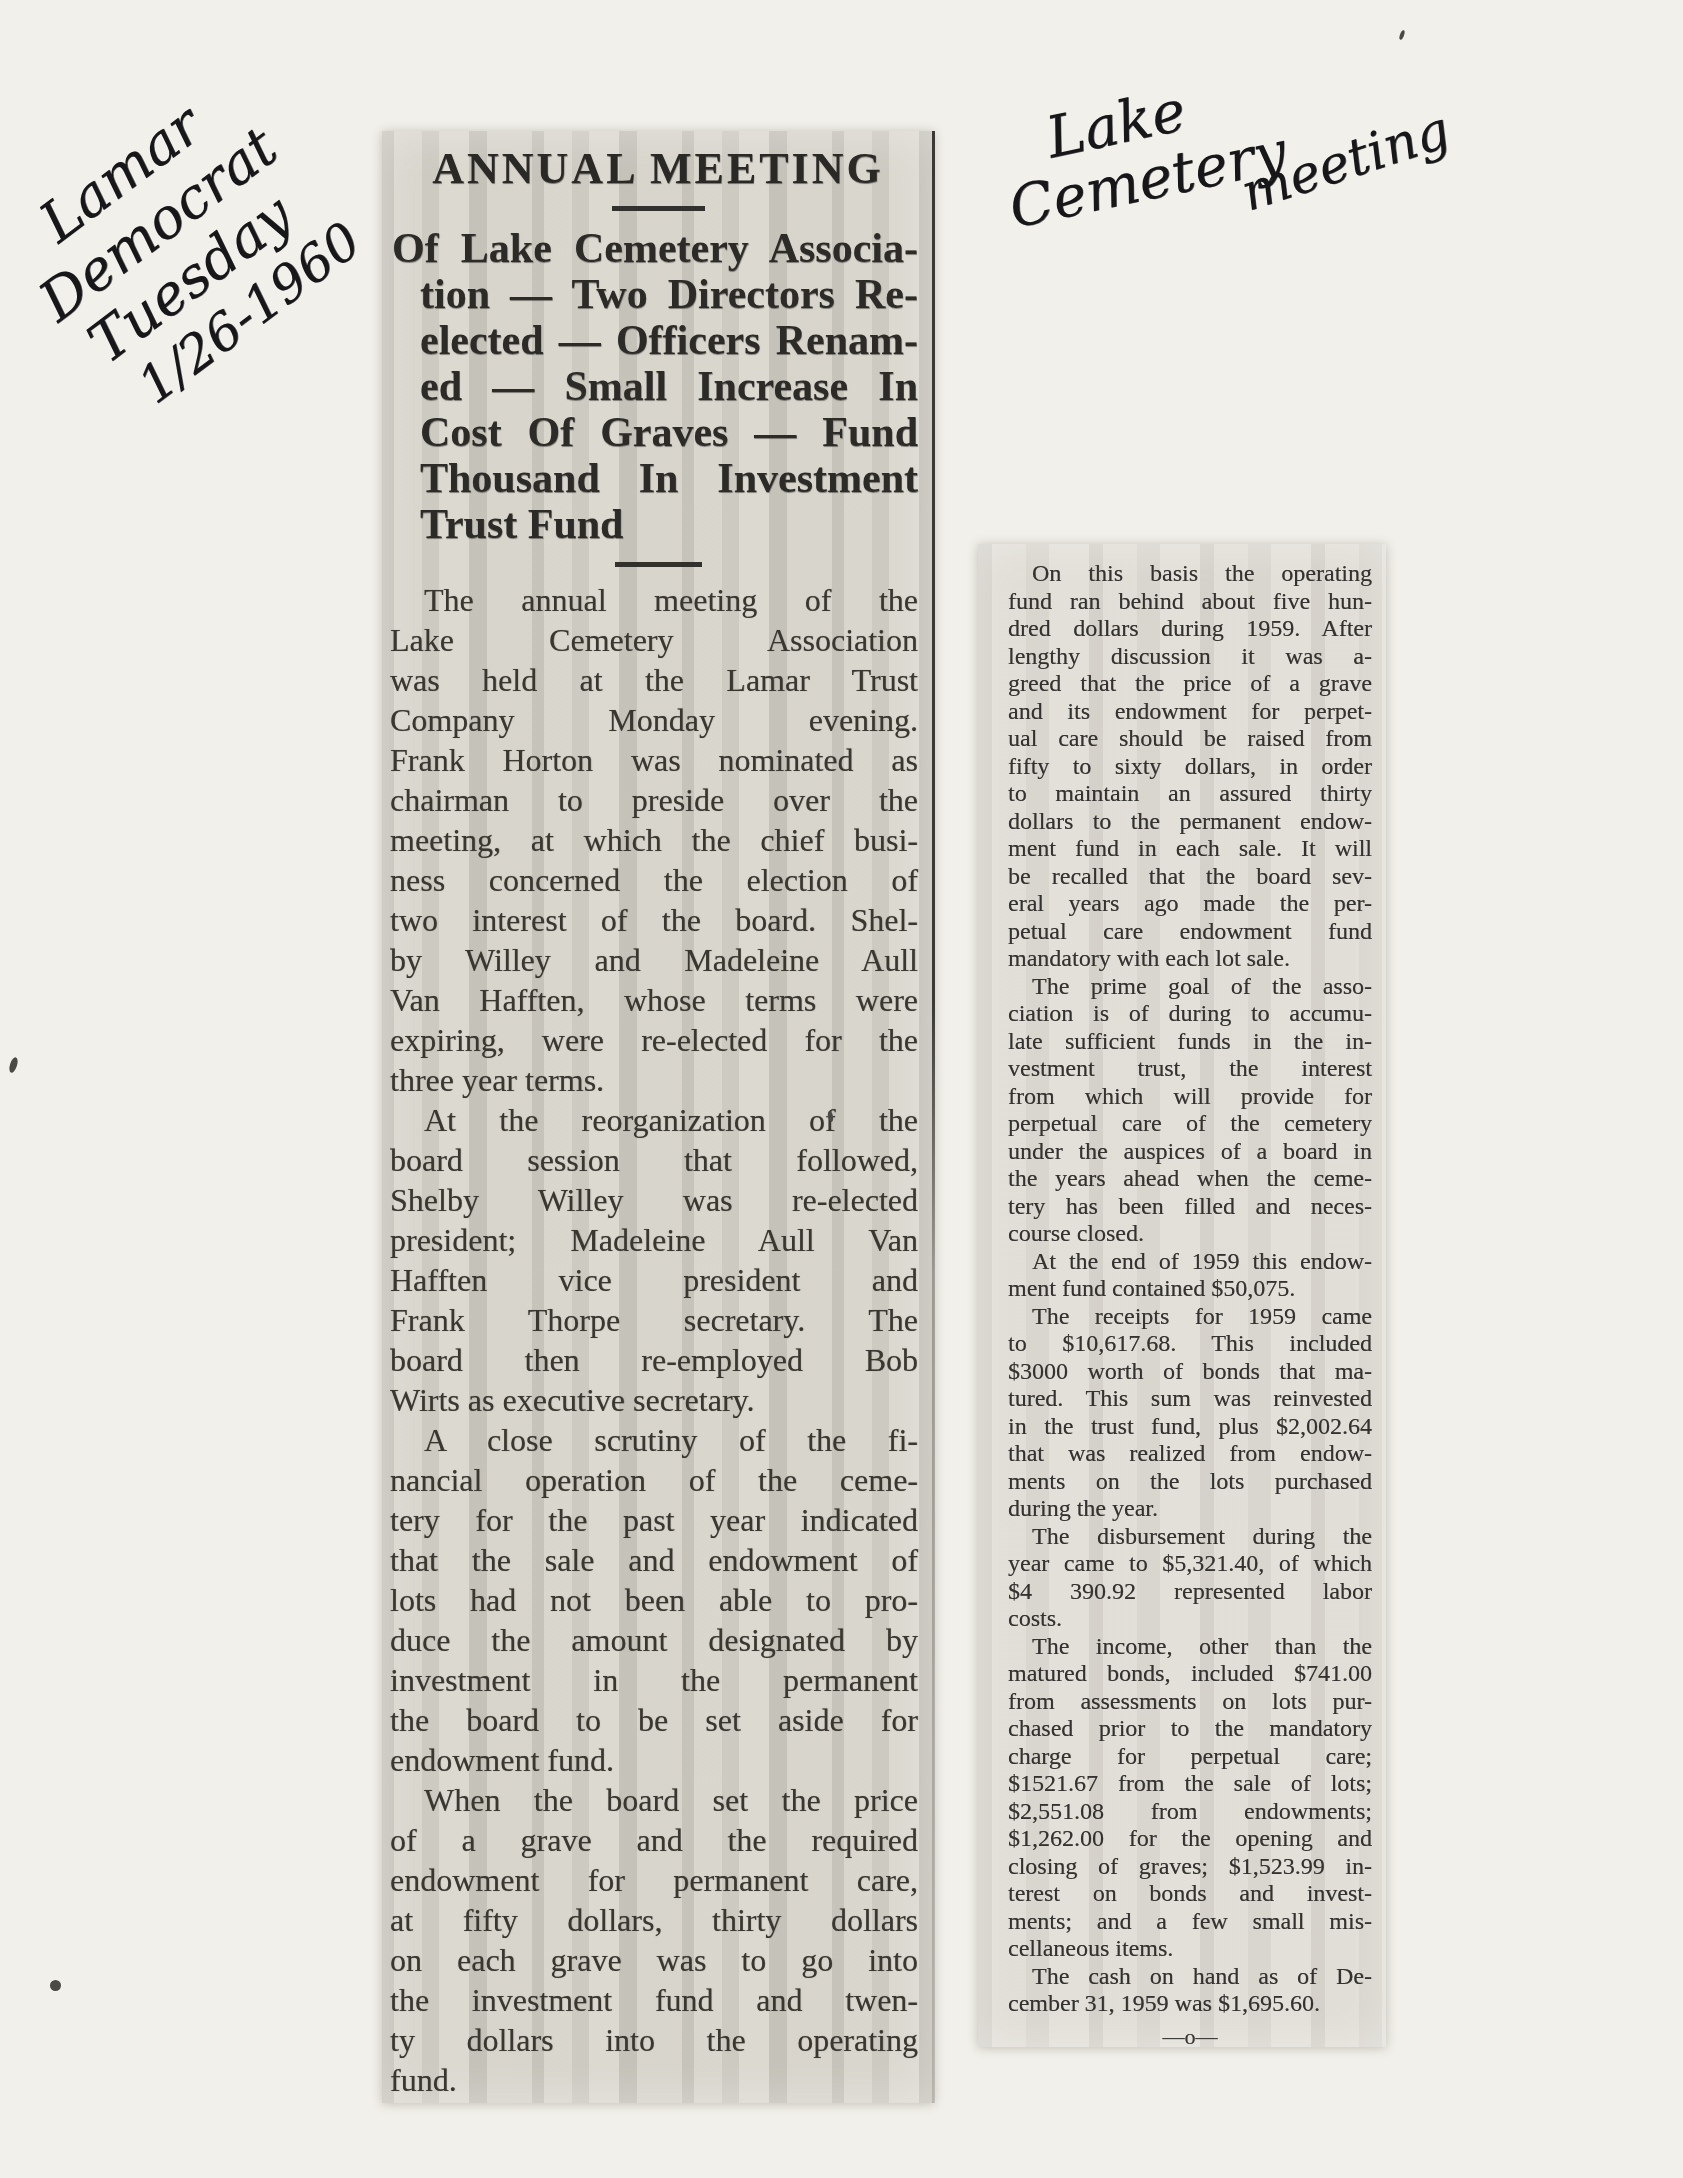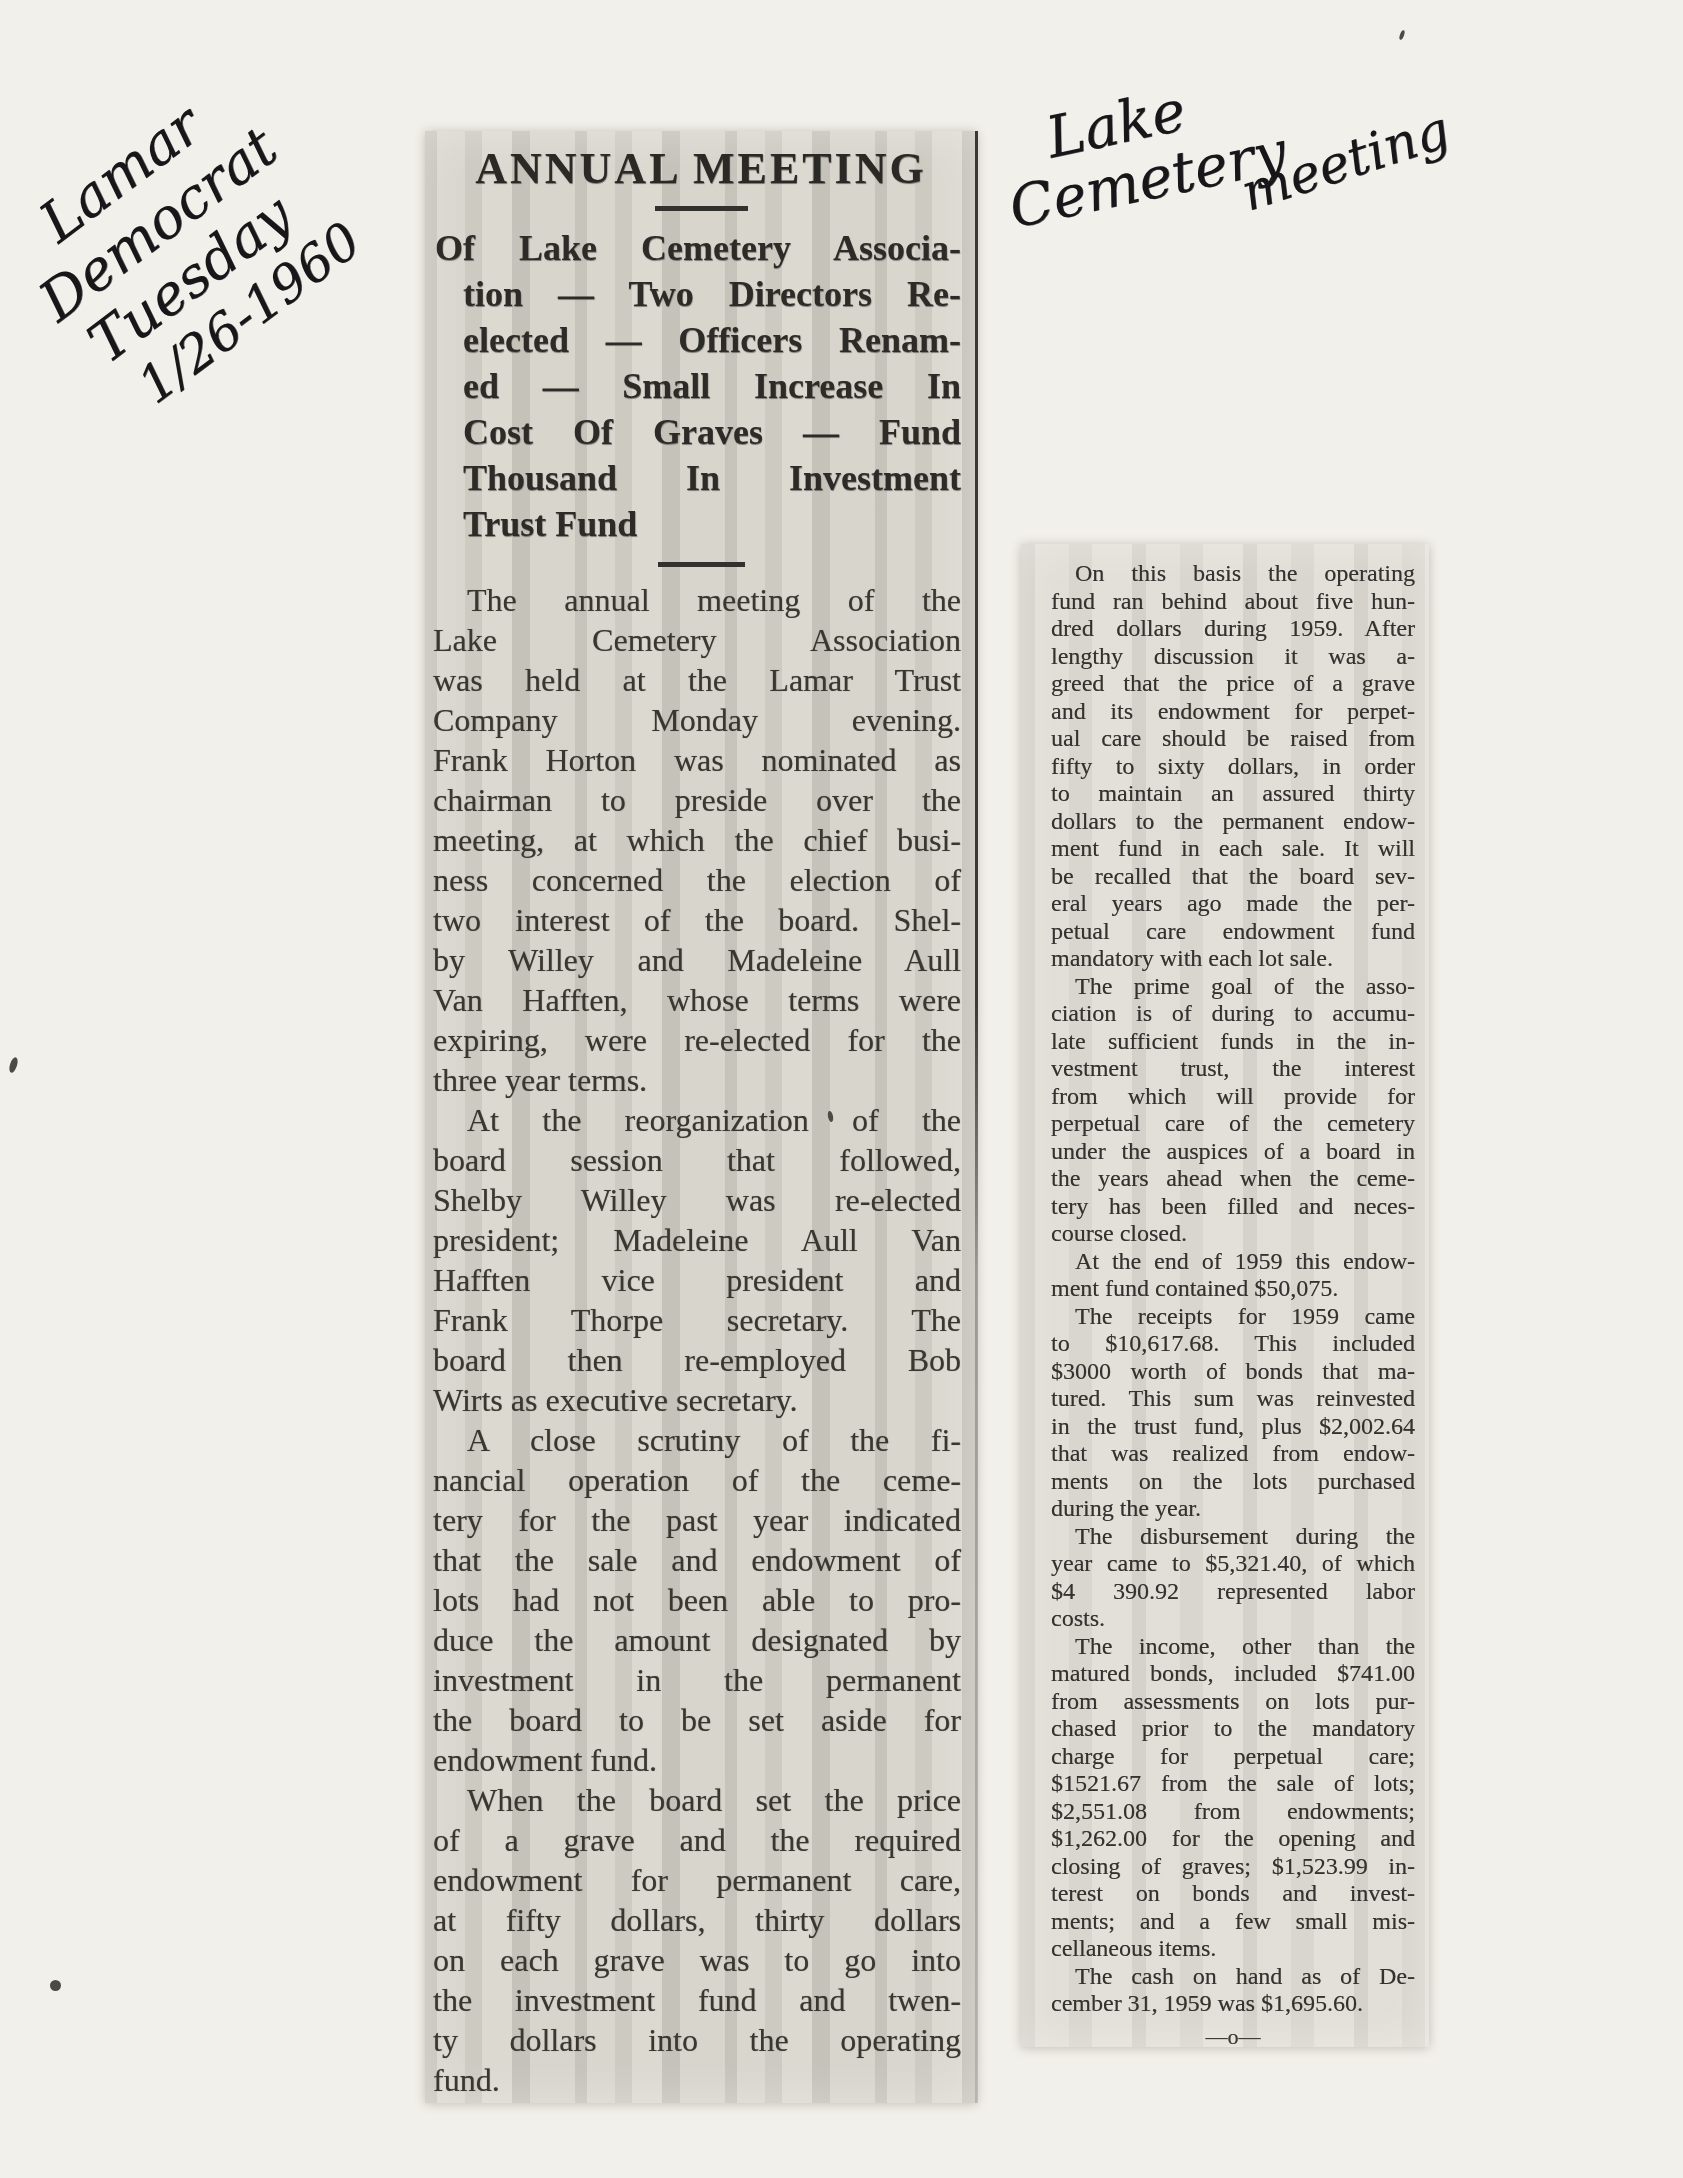--- a/index.html
+++ b/index.html
@@ -38,21 +38,20 @@
   .hand-right .hw-lake     { position:absolute; left:51px;  top:0; }
   .hand-right .hw-cemetery { position:absolute; left:0;     top:61px; }
   .hand-right .hw-meeting  { position:absolute; left:230px; top:87px; font-size:52px; transform:rotate(-6deg); display:inline-block; }
 
   
   .clipping {
     position:absolute;
     background-color:#dcd9d1;
     box-shadow:0 1px 10px rgba(70,64,52,0.28), inset 0 0 46px rgba(255,255,255,0.35);
     color:#37342e;
-    margin-left:43px;
   }
   .clip-left {
     left:382px; top:131px; width:552px; height:1972px;
     background-image:repeating-linear-gradient(90deg,
       rgba(88,82,74,0.16) 0 12px, rgba(88,82,74,0.02) 12px 40px,
       rgba(88,82,74,0.11) 40px 57px, rgba(88,82,74,0.00) 57px 87px,
       rgba(88,82,74,0.17) 87px 105px, rgba(88,82,74,0.03) 105px 150px);
   }
   .clip-left::after {
     content:""; position:absolute; right:-1px; top:0; width:3px; height:100%;
@@ -74,21 +73,21 @@
     font-size:44px;
     letter-spacing:3px;
     color:#2b2926;
     text-shadow:0.4px 0.5px 0.8px rgba(40,38,34,0.55);
   }
   .rule { height:5px; background:#33312d; }
   .rule-1 { width:93px; margin:12px auto 14px auto; }
   .rule-2 { width:87px; margin:15px auto 13px auto; }
   .subhead {
     font-weight:bold;
-    font-size:36px;
+    font-size:42px;
     line-height:46px;
     color:#2d2b28;
     padding:0 16px 0 10px;
     text-shadow:0.4px 0.5px 0.8px rgba(40,38,34,0.5);
   }
   .subhead div { text-align:justify; text-align-last:justify; }
   .subhead div + div { padding-left:28px; }
   .subhead div:last-child { text-align-last:left; }
 
   

